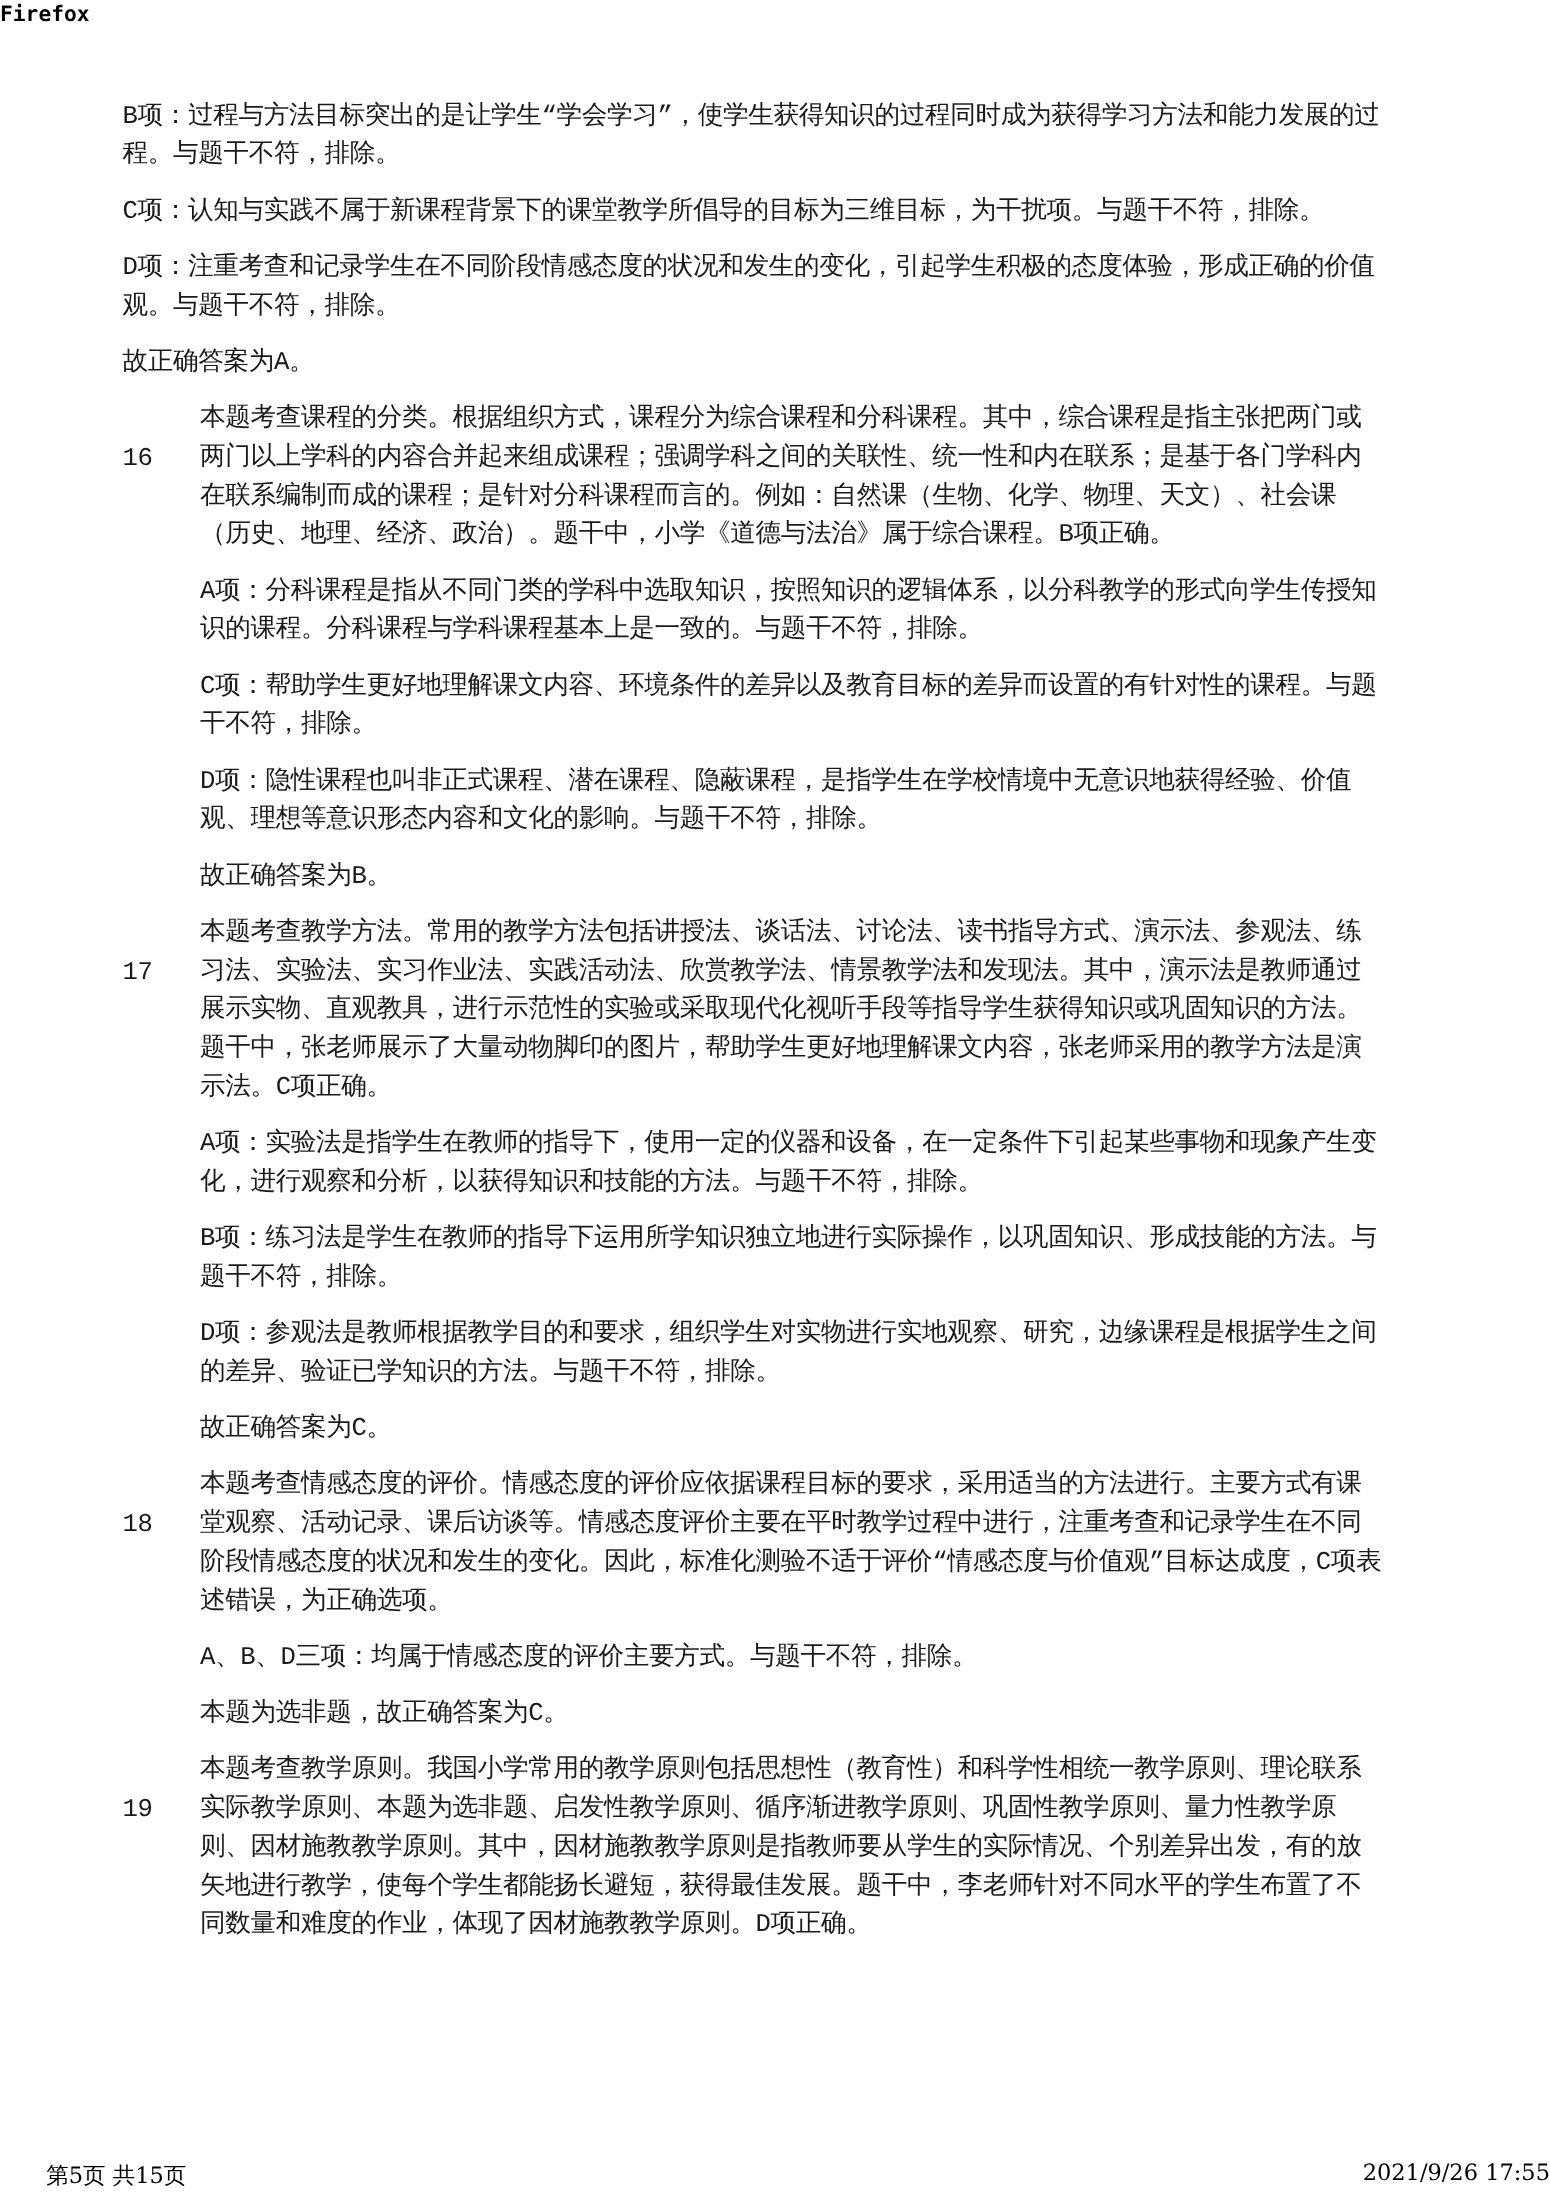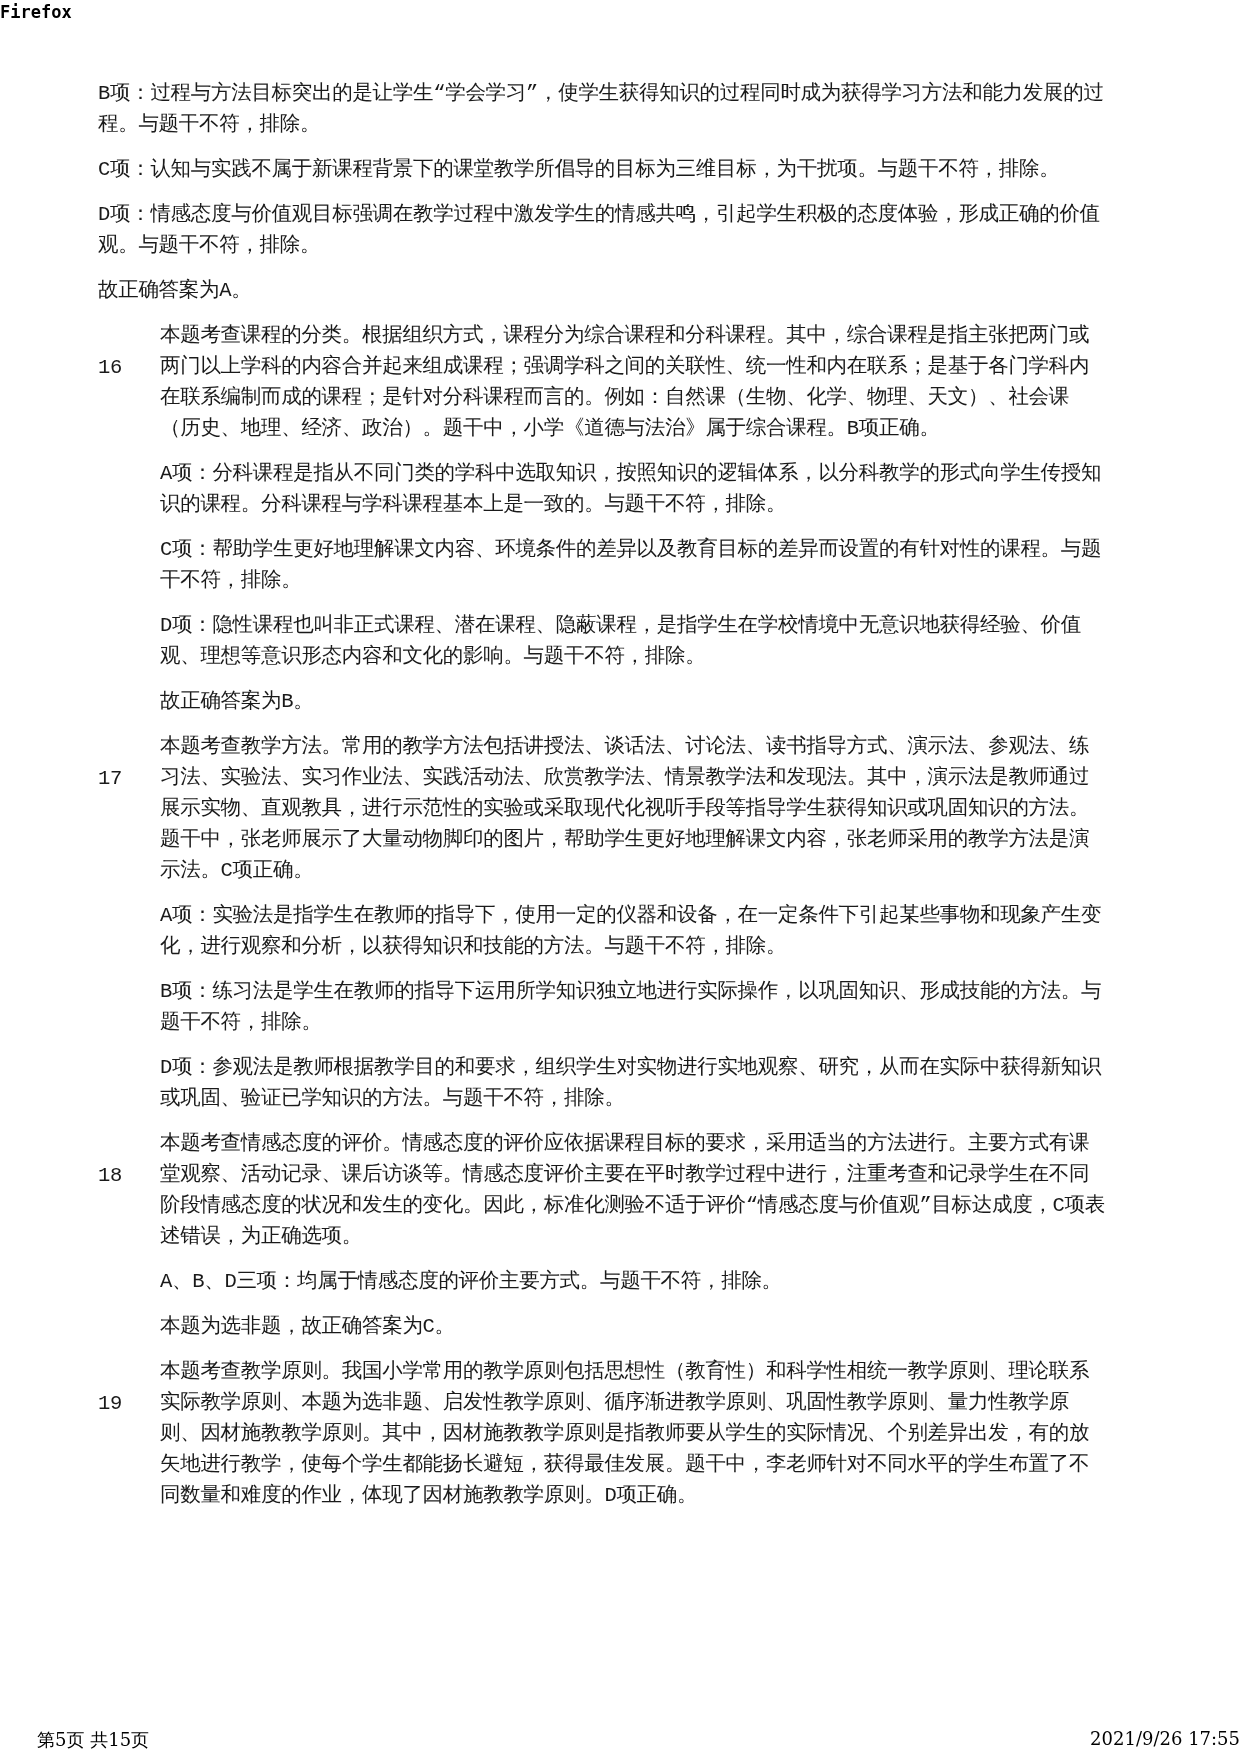--- a/index.html
+++ b/index.html
@@ -30,39 +30,40 @@
     .qtext { flex: 1; }
   </style>
 </head>
 <body>
 
 <div class="print-header">Firefox</div>
 
 <div class="content">
   <p class="para">B项：过程与方法目标突出的是让学生“学会学习”，使学生获得知识的过程同时成为获得学习方法和能力发展的过程。与题干不符，排除。</p>
   <p class="para">C项：认知与实践不属于新课程背景下的课堂教学所倡导的目标为三维目标，为干扰项。与题干不符，排除。</p>
-  <p class="para">D项：情感态度与价值观目标强调在教学过程中激发学生的情感共鸣，引起学生积极的态度体验，形成正确的价值观。与题干不符，排除。</p>
+  <p class="para">D项：注重考查和记录学生在不同阶段情感态度的状况和发生的变化，引起学生积极的态度体验，形成正确的价值观。与题干不符，排除。</p>
   <p class="para">故正确答案为A。</p>
 
   <div class="question">
     <span class="qnum">16</span>
     <span class="qtext">本题考查课程的分类。根据组织方式，课程分为综合课程和分科课程。其中，综合课程是指主张把两门或两门以上学科的内容合并起来组成课程；强调学科之间的关联性、统一性和内在联系；是基于各门学科内在联系编制而成的课程；是针对分科课程而言的。例如：自然课（生物、化学、物理、天文）、社会课（历史、地理、经济、政治）。题干中，小学《道德与法治》属于综合课程。B项正确。</span>
   </div>
   <p class="para indent">A项：分科课程是指从不同门类的学科中选取知识，按照知识的逻辑体系，以分科教学的形式向学生传授知识的课程。分科课程与学科课程基本上是一致的。与题干不符，排除。</p>
   <p class="para indent">C项：帮助学生更好地理解课文内容、环境条件的差异以及教育目标的差异而设置的有针对性的课程。与题干不符，排除。</p>
   <p class="para indent">D项：隐性课程也叫非正式课程、潜在课程、隐蔽课程，是指学生在学校情境中无意识地获得经验、价值观、理想等意识形态内容和文化的影响。与题干不符，排除。</p>
   <p class="para indent">故正确答案为B。</p>
 
   <div class="question">
     <span class="qnum">17</span>
     <span class="qtext">本题考查教学方法。常用的教学方法包括讲授法、谈话法、讨论法、读书指导方式、演示法、参观法、练习法、实验法、实习作业法、实践活动法、欣赏教学法、情景教学法和发现法。其中，演示法是教师通过展示实物、直观教具，进行示范性的实验或采取现代化视听手段等指导学生获得知识或巩固知识的方法。题干中，张老师展示了大量动物脚印的图片，帮助学生更好地理解课文内容，张老师采用的教学方法是演示法。C项正确。</span>
   </div>
   <p class="para indent">A项：实验法是指学生在教师的指导下，使用一定的仪器和设备，在一定条件下引起某些事物和现象产生变化，进行观察和分析，以获得知识和技能的方法。与题干不符，排除。</p>
   <p class="para indent">B项：练习法是学生在教师的指导下运用所学知识独立地进行实际操作，以巩固知识、形成技能的方法。与题干不符，排除。</p>
-  <p class="para indent">D项：参观法是教师根据教学目的和要求，组织学生对实物进行实地观察、研究，从而在实际中获得新知识或巩固、验证已学知识的方法。与题干不符，排除。</p>
+  <p class="para indent">D项：参观法是教师根据教学目的和要求，组织学生对实物进行实地观察、研究，边缘课程是根据学生之间的差异、验证已学知识的方法。与题干不符，排除。</p>
+  <p class="para indent">故正确答案为C。</p>
 
   <div class="question">
     <span class="qnum">18</span>
     <span class="qtext">本题考查情感态度的评价。情感态度的评价应依据课程目标的要求，采用适当的方法进行。主要方式有课堂观察、活动记录、课后访谈等。情感态度评价主要在平时教学过程中进行，注重考查和记录学生在不同阶段情感态度的状况和发生的变化。因此，标准化测验不适于评价“情感态度与价值观”目标达成度，C项表述错误，为正确选项。</span>
   </div>
   <p class="para indent">A、B、D三项：均属于情感态度的评价主要方式。与题干不符，排除。</p>
   <p class="para indent">本题为选非题，故正确答案为C。</p>
 
   <div class="question">
     <span class="qnum">19</span>

